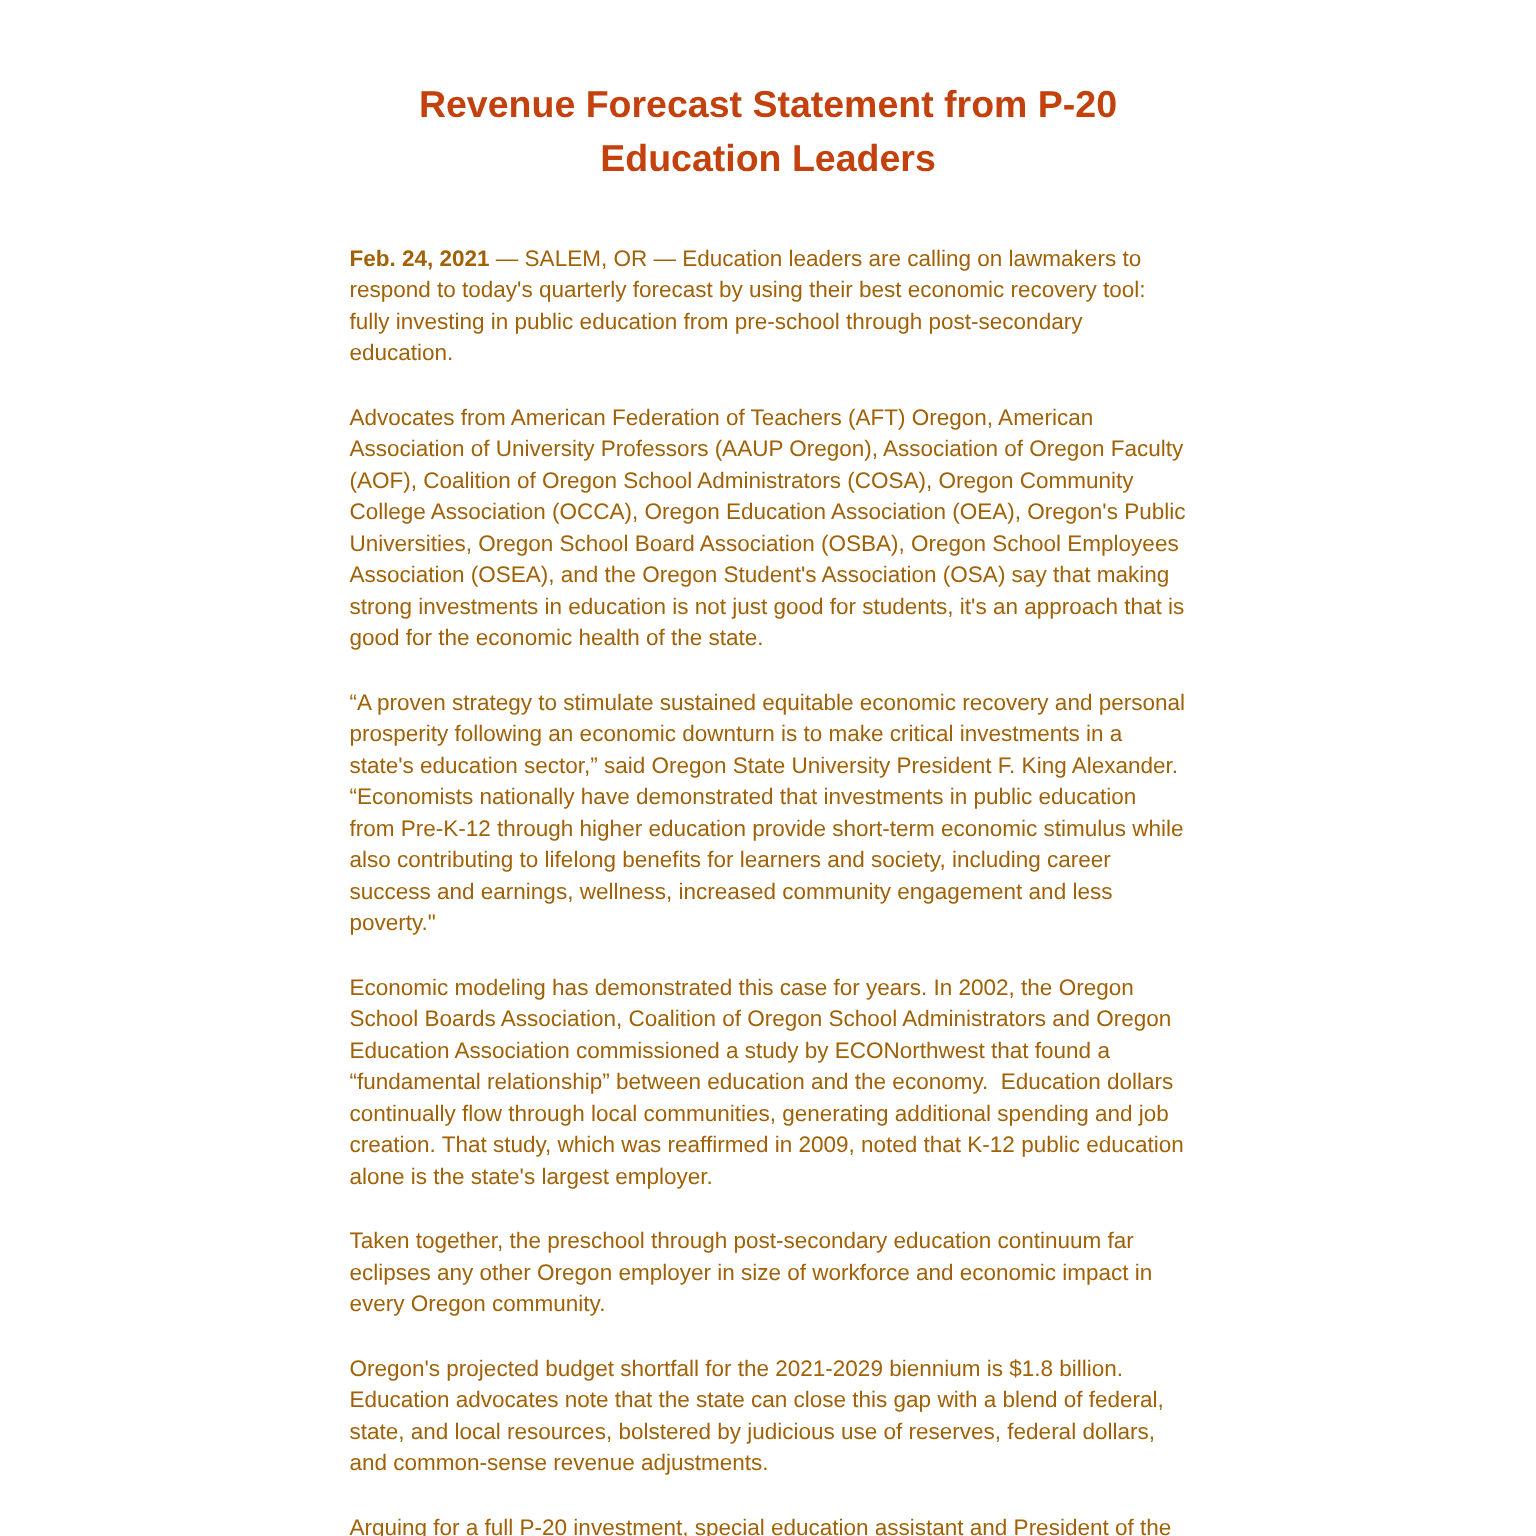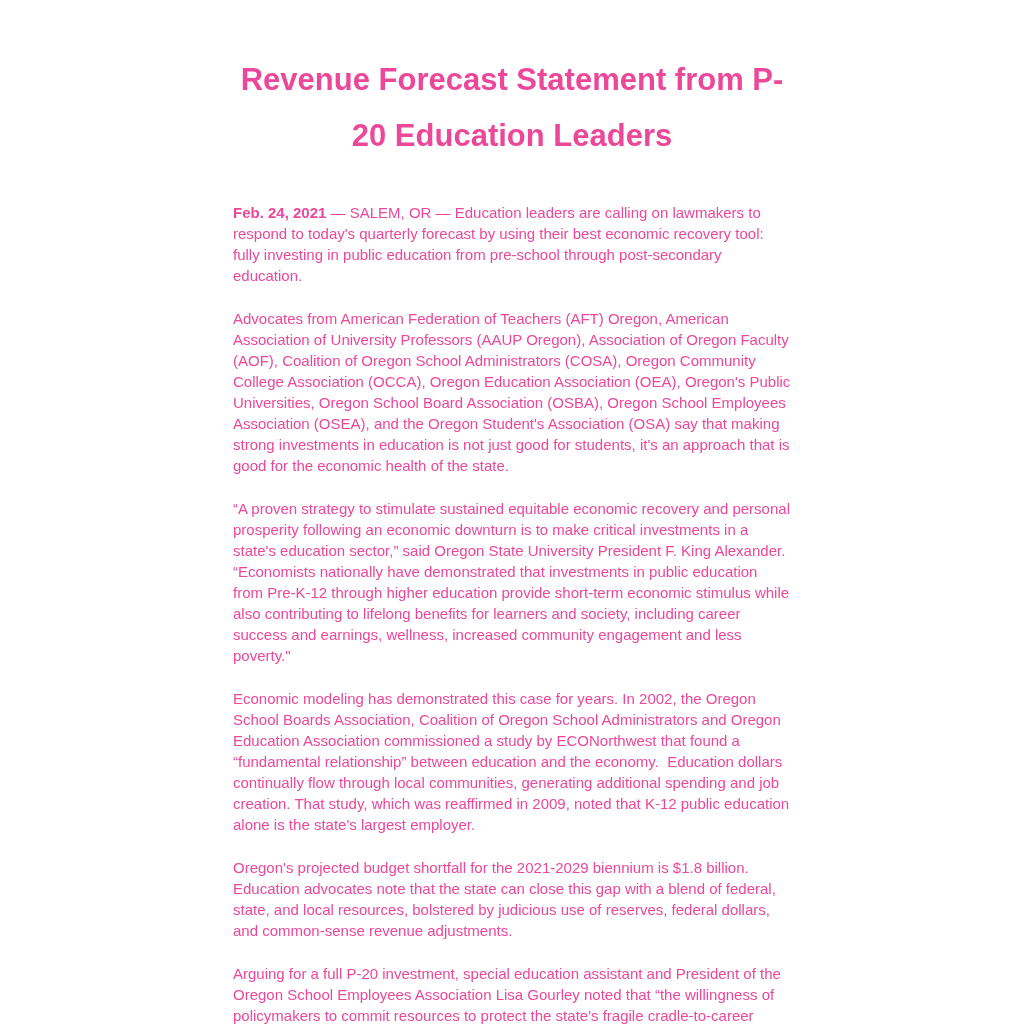--- a/index.html
+++ b/index.html
@@ -12,31 +12,31 @@
     overflow: hidden;
     background: #ffffff;
     font-family: "Liberation Sans", sans-serif;
   }
   .article {
     width: 558px;
     margin: 0 auto;
     padding-top: 52px;
   }
   .title {
-    font-size: 31px;
-    line-height: 56px;
+    font-size: 25px;
+    line-height: 36px;
     font-weight: 700;
-    color: #ec4899;
+    color: #c2410c;
     text-align: center;
     margin: 0 0 38px 0;
   }
   .article p {
     font-size: 15px;
     line-height: 21px;
-    color: #ec4899;
+    color: #a16207;
     margin: 0 0 22px 0;
     text-align: left;
     white-space: pre-wrap;
   }
   .dateline-date {
     font-weight: 700;
   }
 </style>
 </head>
 <body>
@@ -45,17 +45,18 @@
   <h1 class="title">Revenue Forecast Statement from P-20 Education Leaders</h1>
 
   <p><span class="dateline-date">Feb. 24, 2021</span><span> — SALEM, OR — Education leaders are calling on lawmakers to respond to today's quarterly forecast by using their best economic recovery tool: fully investing in public education from pre-school through post-secondary education.</span></p>
 
   <p>Advocates from American Federation of Teachers (AFT) Oregon, American Association of University Professors (AAUP Oregon), Association of Oregon Faculty (AOF), Coalition of Oregon School Administrators (COSA), Oregon Community College Association (OCCA), Oregon Education Association (OEA), Oregon's Public Universities, Oregon School Board Association (OSBA), Oregon School Employees Association (OSEA), and the Oregon Student's Association (OSA) say that making strong investments in education is not just good for students, it's an approach that is good for the economic health of the state.</p>
 
   <p>“A proven strategy to stimulate sustained equitable economic recovery and personal prosperity following an economic downturn is to make critical investments in a state's education sector,” said Oregon State University President F. King Alexander. “Economists nationally have demonstrated that investments in public education from Pre-K-12 through higher education provide short-term economic stimulus while also contributing to lifelong benefits for learners and society, including career success and earnings, wellness, increased community engagement and less poverty."</p>
 
   <p>Economic modeling has demonstrated this case for years. In 2002, the Oregon School Boards Association, Coalition of Oregon School Administrators and Oregon Education Association commissioned a study by ECONorthwest that found a “fundamental relationship” between education and the economy.  Education dollars continually flow through local communities, generating additional spending and job creation. That study, which was reaffirmed in 2009, noted that K-12 public education alone is the state's largest employer.</p>
 
+  <p>Taken together, the preschool through post-secondary education continuum far eclipses any other Oregon employer in size of workforce and economic impact in every Oregon community.</p>
 
   <p>Oregon's projected budget shortfall for the 2021-2029 biennium is $1.8 billion. Education advocates note that the state can close this gap with a blend of federal, state, and local resources, bolstered by judicious use of reserves, federal dollars, and common-sense revenue adjustments.</p>
 
   <p>Arguing for a full P-20 investment, special education assistant and President of the Oregon School Employees Association Lisa Gourley noted that “the willingness of policymakers to commit resources to protect the state's fragile cradle-to-career public</p>
 </div>
 
 </body></html>

